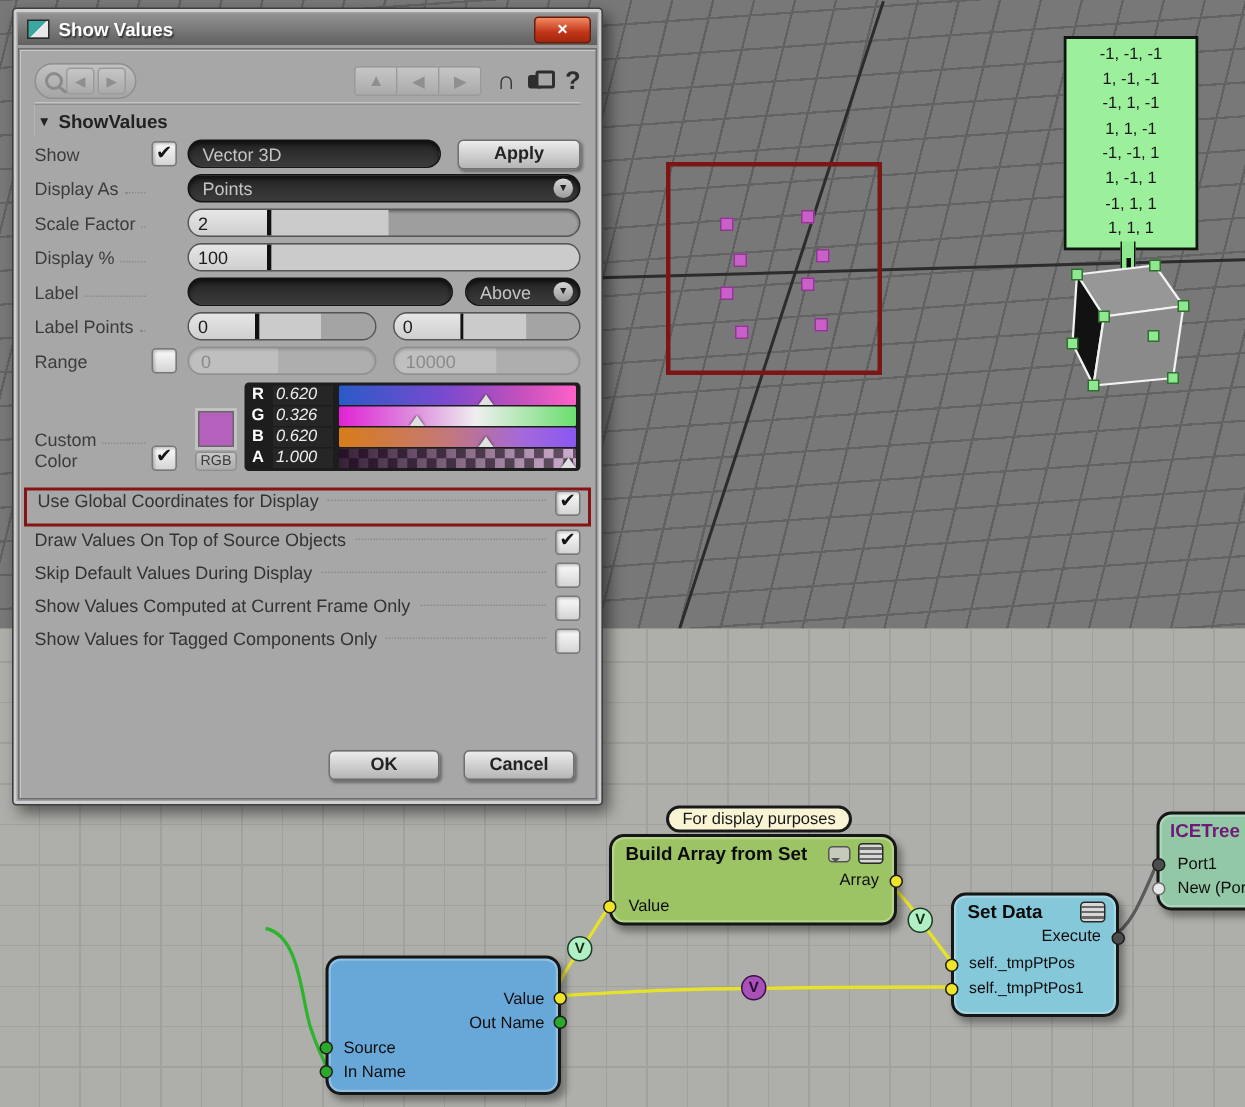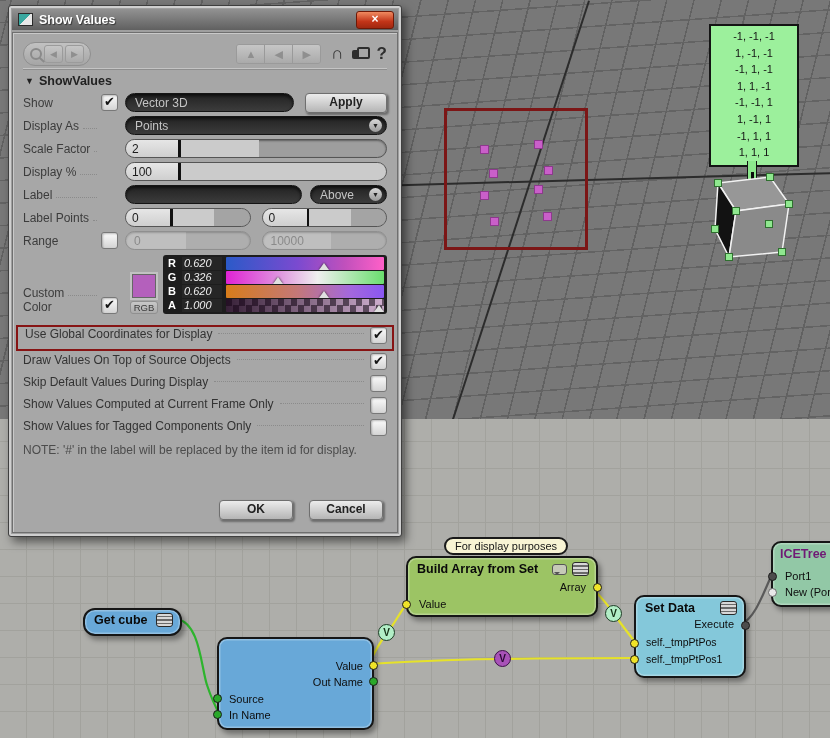--- a/index.html
+++ b/index.html
@@ -204,26 +204,20 @@
     </div>
     <div class="vconn green" style="left:605px;top:186px">
       <span>V</span>
     </div>
     <div class="vconn purple" style="left:494px;top:231px">
       <span>V</span>
     </div>
 
     <div class="annotation" style="left:444px;top:118px">For display purposes</div>
 
-    <div class="node" style="left:83px;top:189px;width:95px;height:24px;background:#68a8d8;border-radius:12px;">
-      <div class="hdr" style="padding-top:3px;">
-        <span class="node-title">Get cube</span>
-        <span class="menu-icon"></span>
-      </div>
-    </div>
 
     <div class="node" style="left:217px;top:218px;width:153px;height:89px;background:#68a8d8;">
       <div class="port-label pr" style="right:9px;top:21px;">Value</div>
       <div class="port-label pr" style="right:9px;top:37px;">Out Name</div>
       <div class="port-label" style="left:10px;top:54px;">Source</div>
       <div class="port-label" style="left:10px;top:70px;">In Name</div>
       <span class="dot dot-yellow" style="right:-6px;top:22px;"></span>
       <span class="dot dot-green" style="right:-6px;top:38px;"></span>
       <span class="dot dot-green" style="left:-6px;top:55px;"></span>
       <span class="dot dot-green" style="left:-6px;top:71px;"></span>
@@ -491,21 +485,20 @@
       </div>
 
       <div class="crow">
         <span class="cl">Show Values for Tagged Components Only</span>
         <span class="dots"></span>
         <span class="cb">
           
         </span>
       </div>
 
-      <div class="note">NOTE: '#' in the label will be replaced by the item id for display.</div>
 
       <div class="btnrow">
         <div class="pbtn">OK</div>
         <div class="pbtn">Cancel</div>
       </div>
     </div>
   </div>
 
 </div>
 

